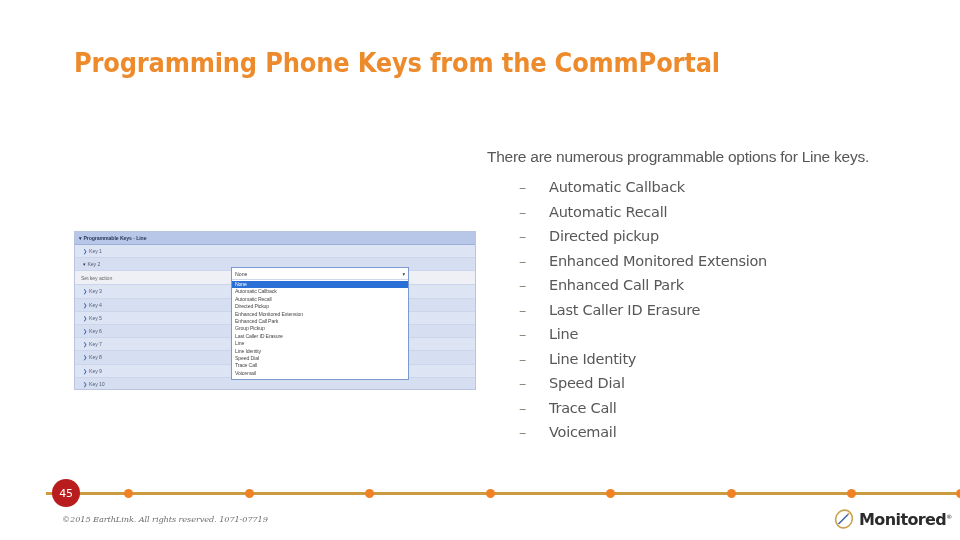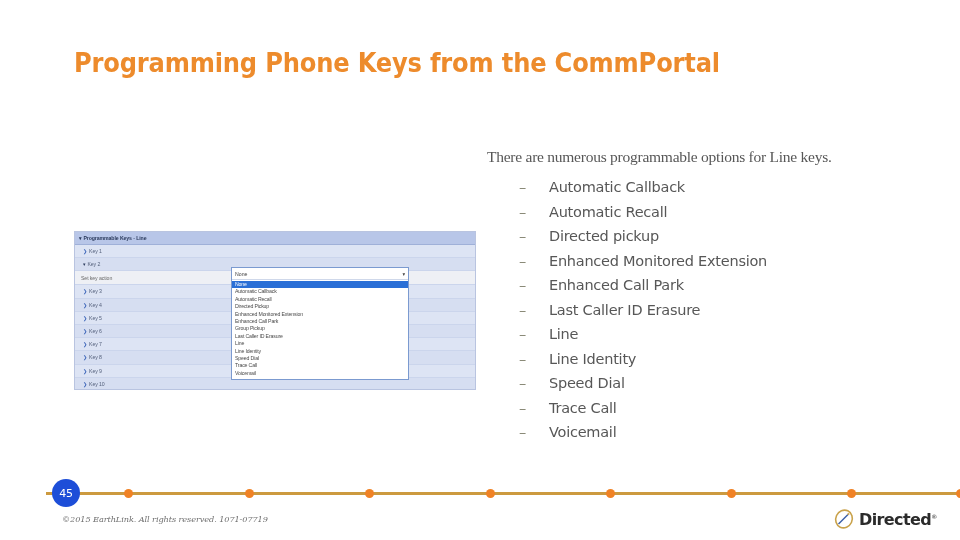--- a/index.html
+++ b/index.html
@@ -36,21 +36,21 @@
   #content-column {
     position: absolute;
     left: 487px;
     top: 146px;
     width: 400px;
   }
   #intro-paragraph {
     color: #575757;
     font-size: 15.5px;
     line-height: 21px;
-    font-family: Liberation Serif, serif;
+    font-family: Liberation Sans, sans-serif;
     letter-spacing: -0.25px;
   }
   #options-list {
     list-style: none;
     margin: 8px 0 0 0;
     padding: 0;
   }
   #options-list li {
     display: flex;
     align-items: baseline;
@@ -186,21 +186,21 @@
     border-radius: 50%;
     background: #F08225;
   }
   #slide-number-badge {
     position: absolute;
     left: 52px;
     top: 479px;
     width: 28px;
     height: 28px;
     border-radius: 50%;
-    background: #1d4ed8;
+    background: #b91c1c;
     color: #ffffff;
     font-family: "DejaVu Sans", sans-serif;
     font-size: 11px;
     display: flex;
     align-items: center;
     justify-content: center;
     letter-spacing: -0.3px;
   }
   #copyright-text {
     position: absolute;
@@ -386,15 +386,15 @@
 
 <div id="copyright-text">©2015 EarthLink. All rights reserved. 1071-07719</div>
 
 <div id="earthlink-logo">
   <svg width="22" height="22" viewBox="0 0 22 22">
     <ellipse cx="11" cy="11" rx="8.2" ry="9" fill="none" stroke="#C9A24B" stroke-width="1.6" transform="rotate(25 11 11)"></ellipse>
     <line x1="5.5" y1="16" x2="15" y2="6.5" stroke="#3B5FA8" stroke-width="1.4"></line>
     <circle cx="15.4" cy="6" r="1.1" fill="#C9A24B"></circle>
   </svg>
   <span id="earthlink-wordmark">
-    <span>Directed</span><span id="earthlink-tm">®</span>
+    <span>Monitored</span><span id="earthlink-tm">®</span>
   </span>
 </div>
 
 </body></html>

